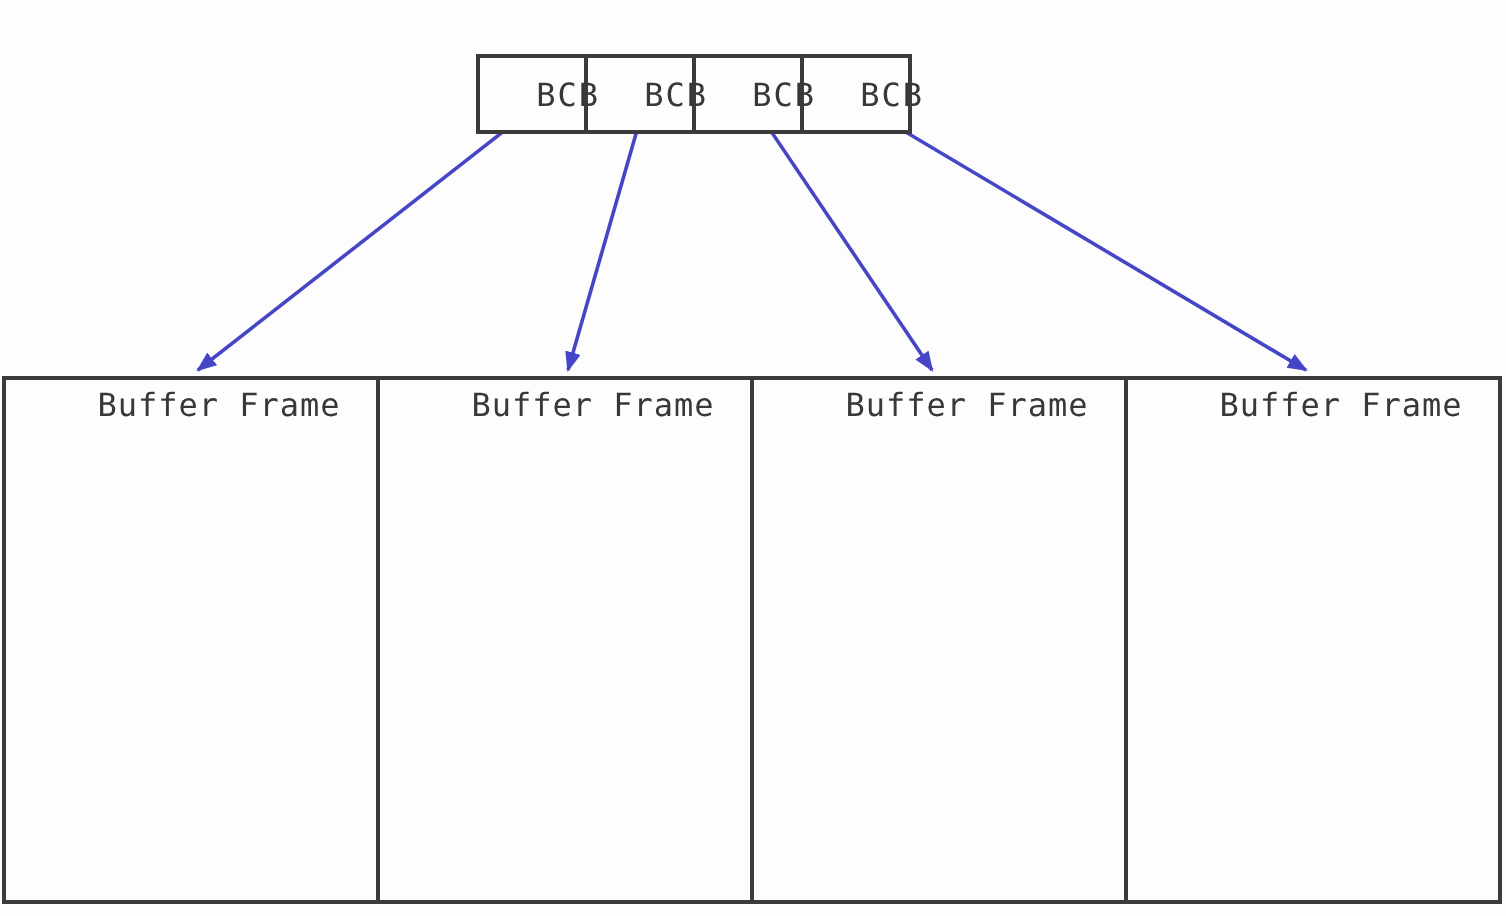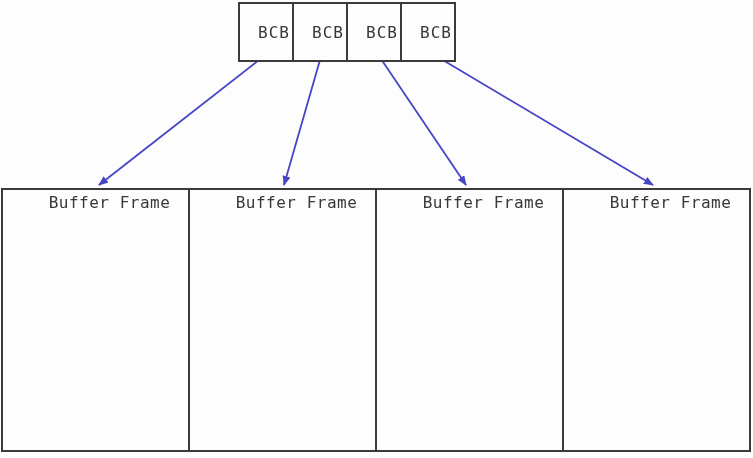--- a/index.html
+++ b/index.html
@@ -22,26 +22,27 @@
   }
   
   .bcb-row {
     position: absolute;
     left: 238px;
     top: 2px;
     display: flex;
   }
   .bcb-box {
     width: 56px;
-    height: 60px;
+    height: 40px;
     border: 2px solid var(--box-border);
     background: var(--background);
     display: flex;
     align-items: center;
-    justify-content: center;
+    justify-content: flex-end;
+    margin-top: 25px;
   }
   .bcb-box + .bcb-box { margin-left: -2px; }
   .bcb-box .label {
     font-size: 16px;
     letter-spacing: 1px;
     color: var(--text);
     transform: translateX(8px);
     white-space: nowrap;
   }
   

